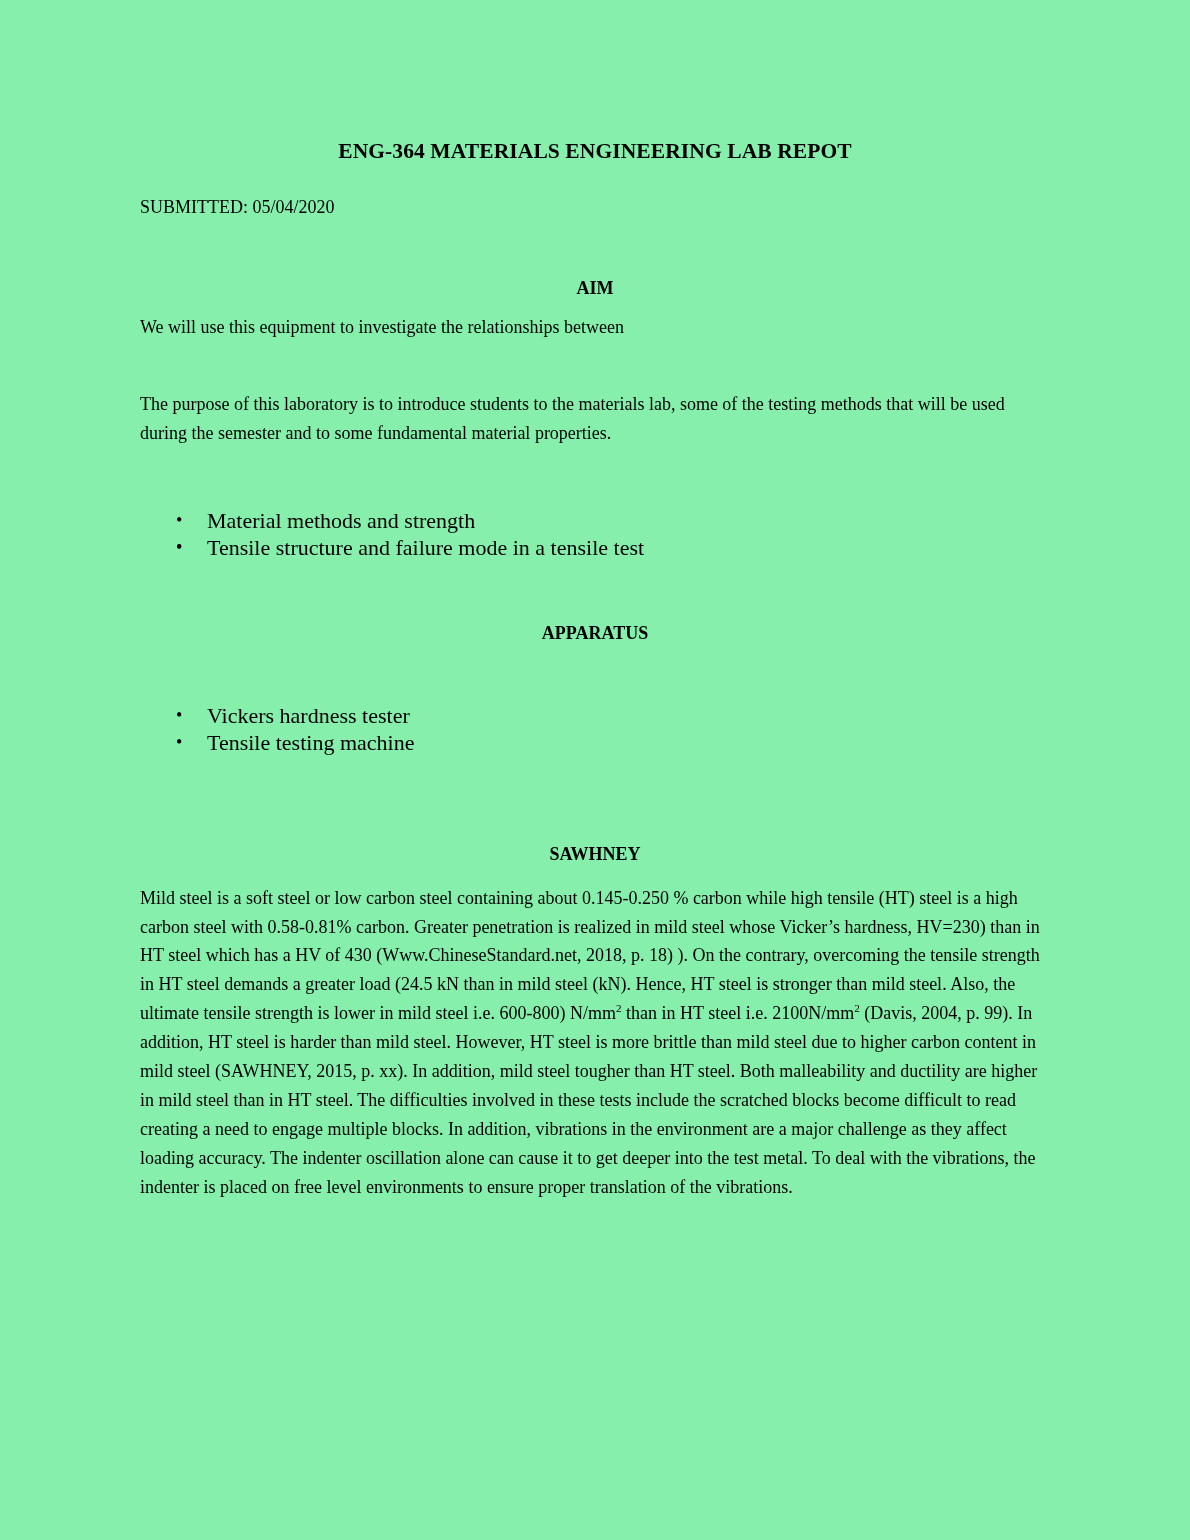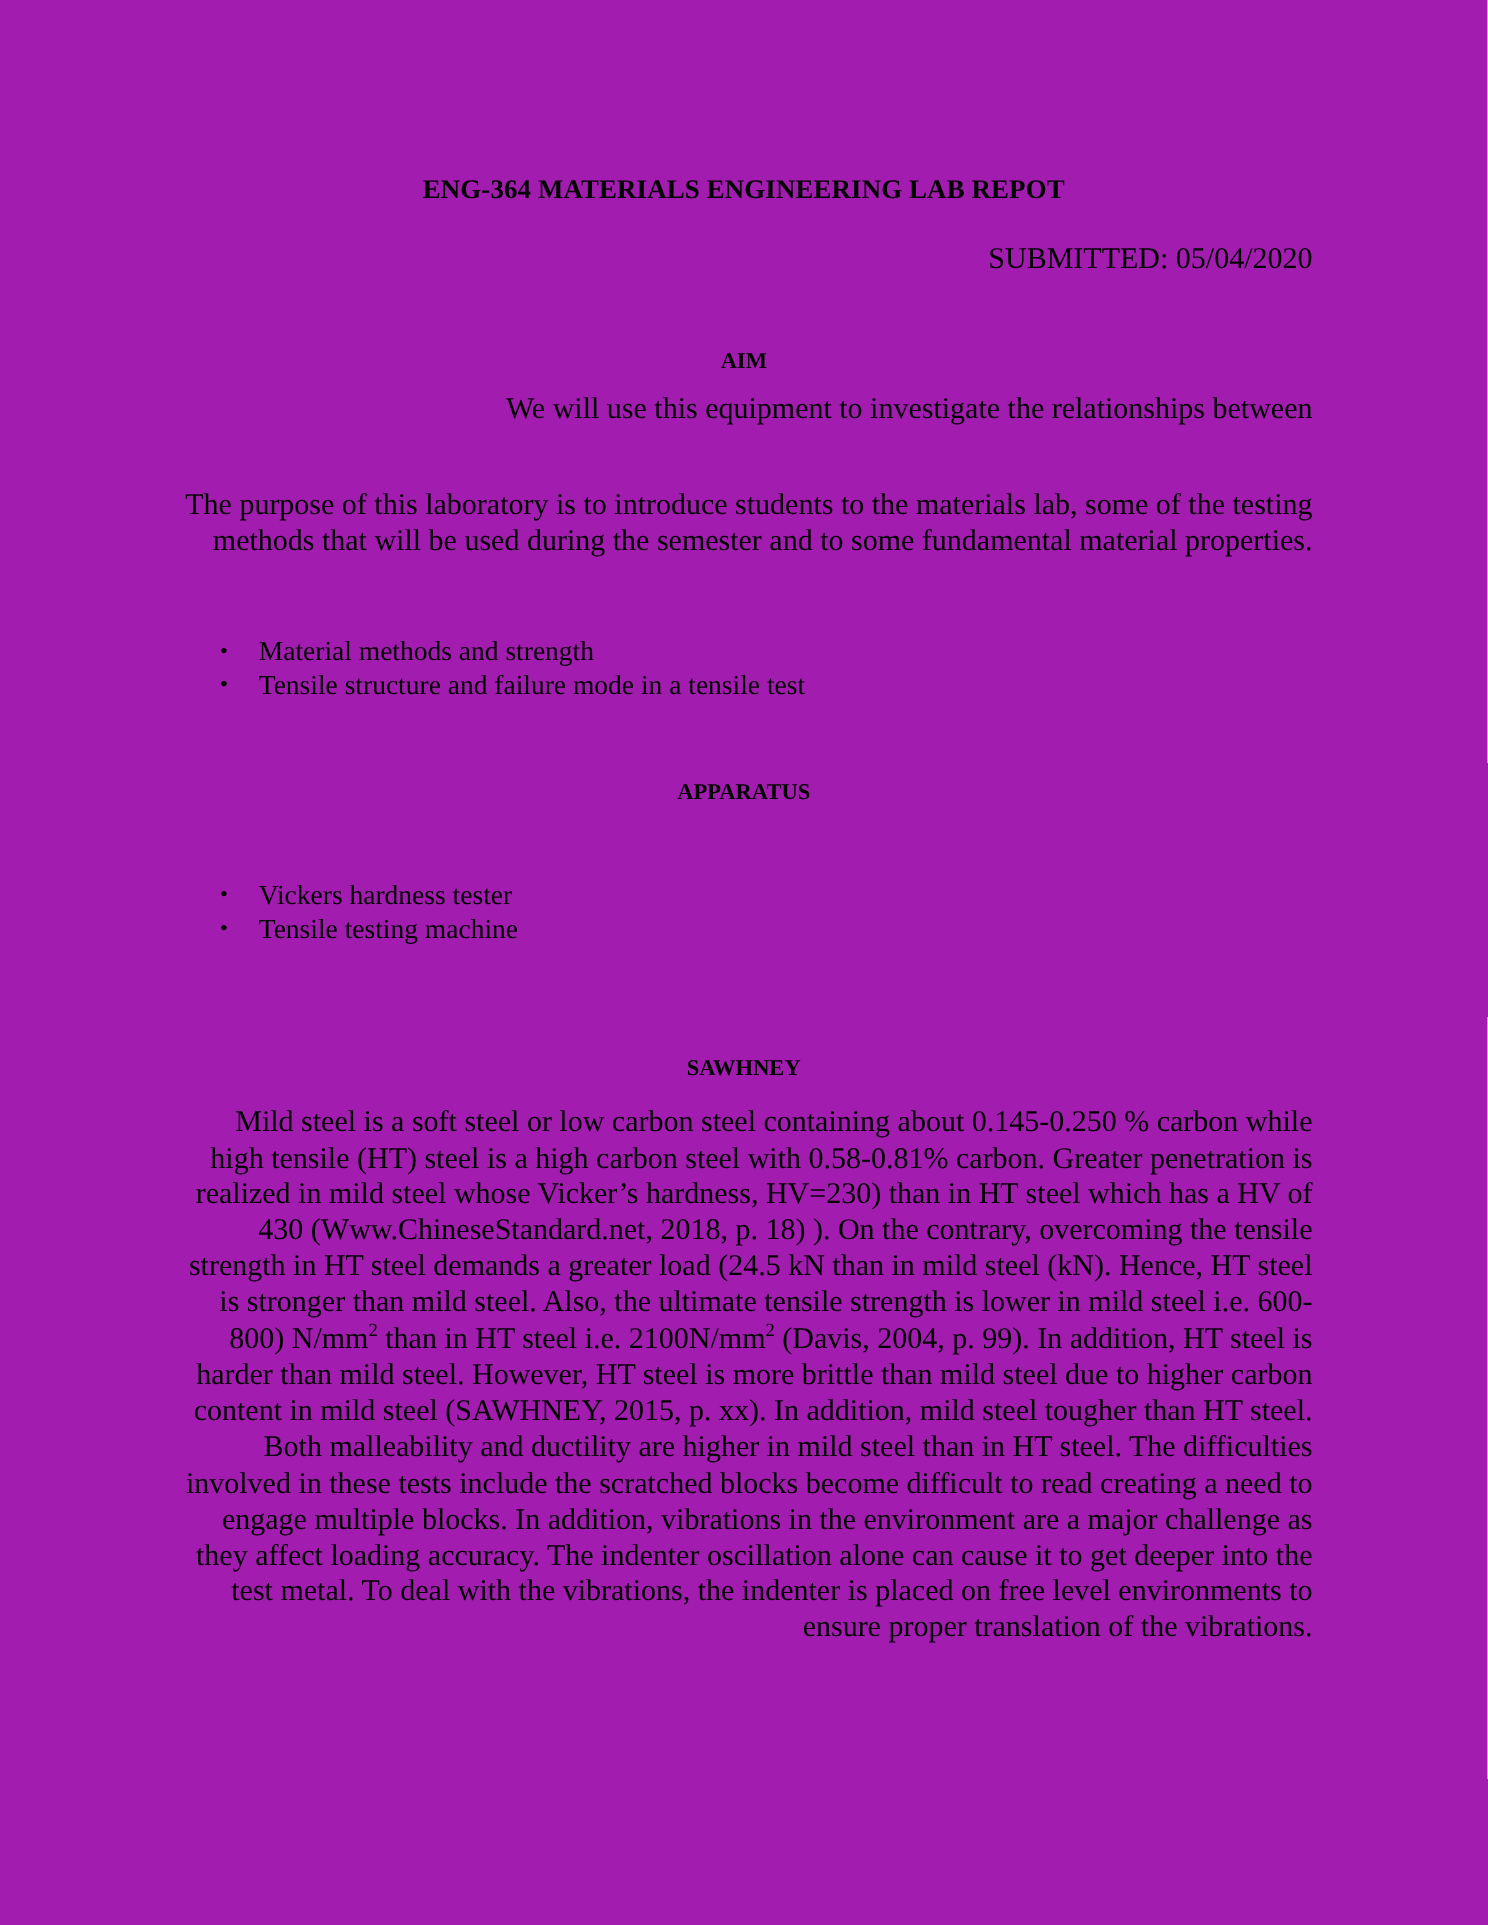--- a/index.html
+++ b/index.html
@@ -5,21 +5,21 @@
   html, body {
     margin: 0;
     padding: 0;
     background: #ffffff;
   }
   .page {
     position: relative;
     width: 1190px;
     height: 1540px;
     margin: 0 auto;
-    background: #a21caf;
+    background: #86efac;
     font-family: "Liberation Serif", "DejaVu Serif", serif;
     color: #000000;
     overflow: hidden;
   }
   .content {
     position: absolute;
     left: 140px;
     top: 0;
     width: 910px;
   }
@@ -39,24 +39,24 @@
   .section-heading {
     text-align: center;
     font-weight: bold;
     font-size: 18px;
     margin: 0;
   }
   .h-aim      { padding-top: 56px; }
   .h-apparatus{ padding-top: 62px; }
   .h-summary  { padding-top: 88px; }
   .body-para {
-    font-size: 24px;
+    font-size: 18px;
     line-height: 28.9px;
     margin: 0;
-    text-align: right;
+    text-align: left;
   }
   .p-purpose   { padding-top: 48px; }
   .p-equipment { padding-top: 14px; }
   .p-summary   { padding-top: 19px; }
   ul.bullets {
     list-style: none;
     margin: 0;
     padding: 0;
   }
   ul.bullets.list-aim  { padding-top: 59px; }

